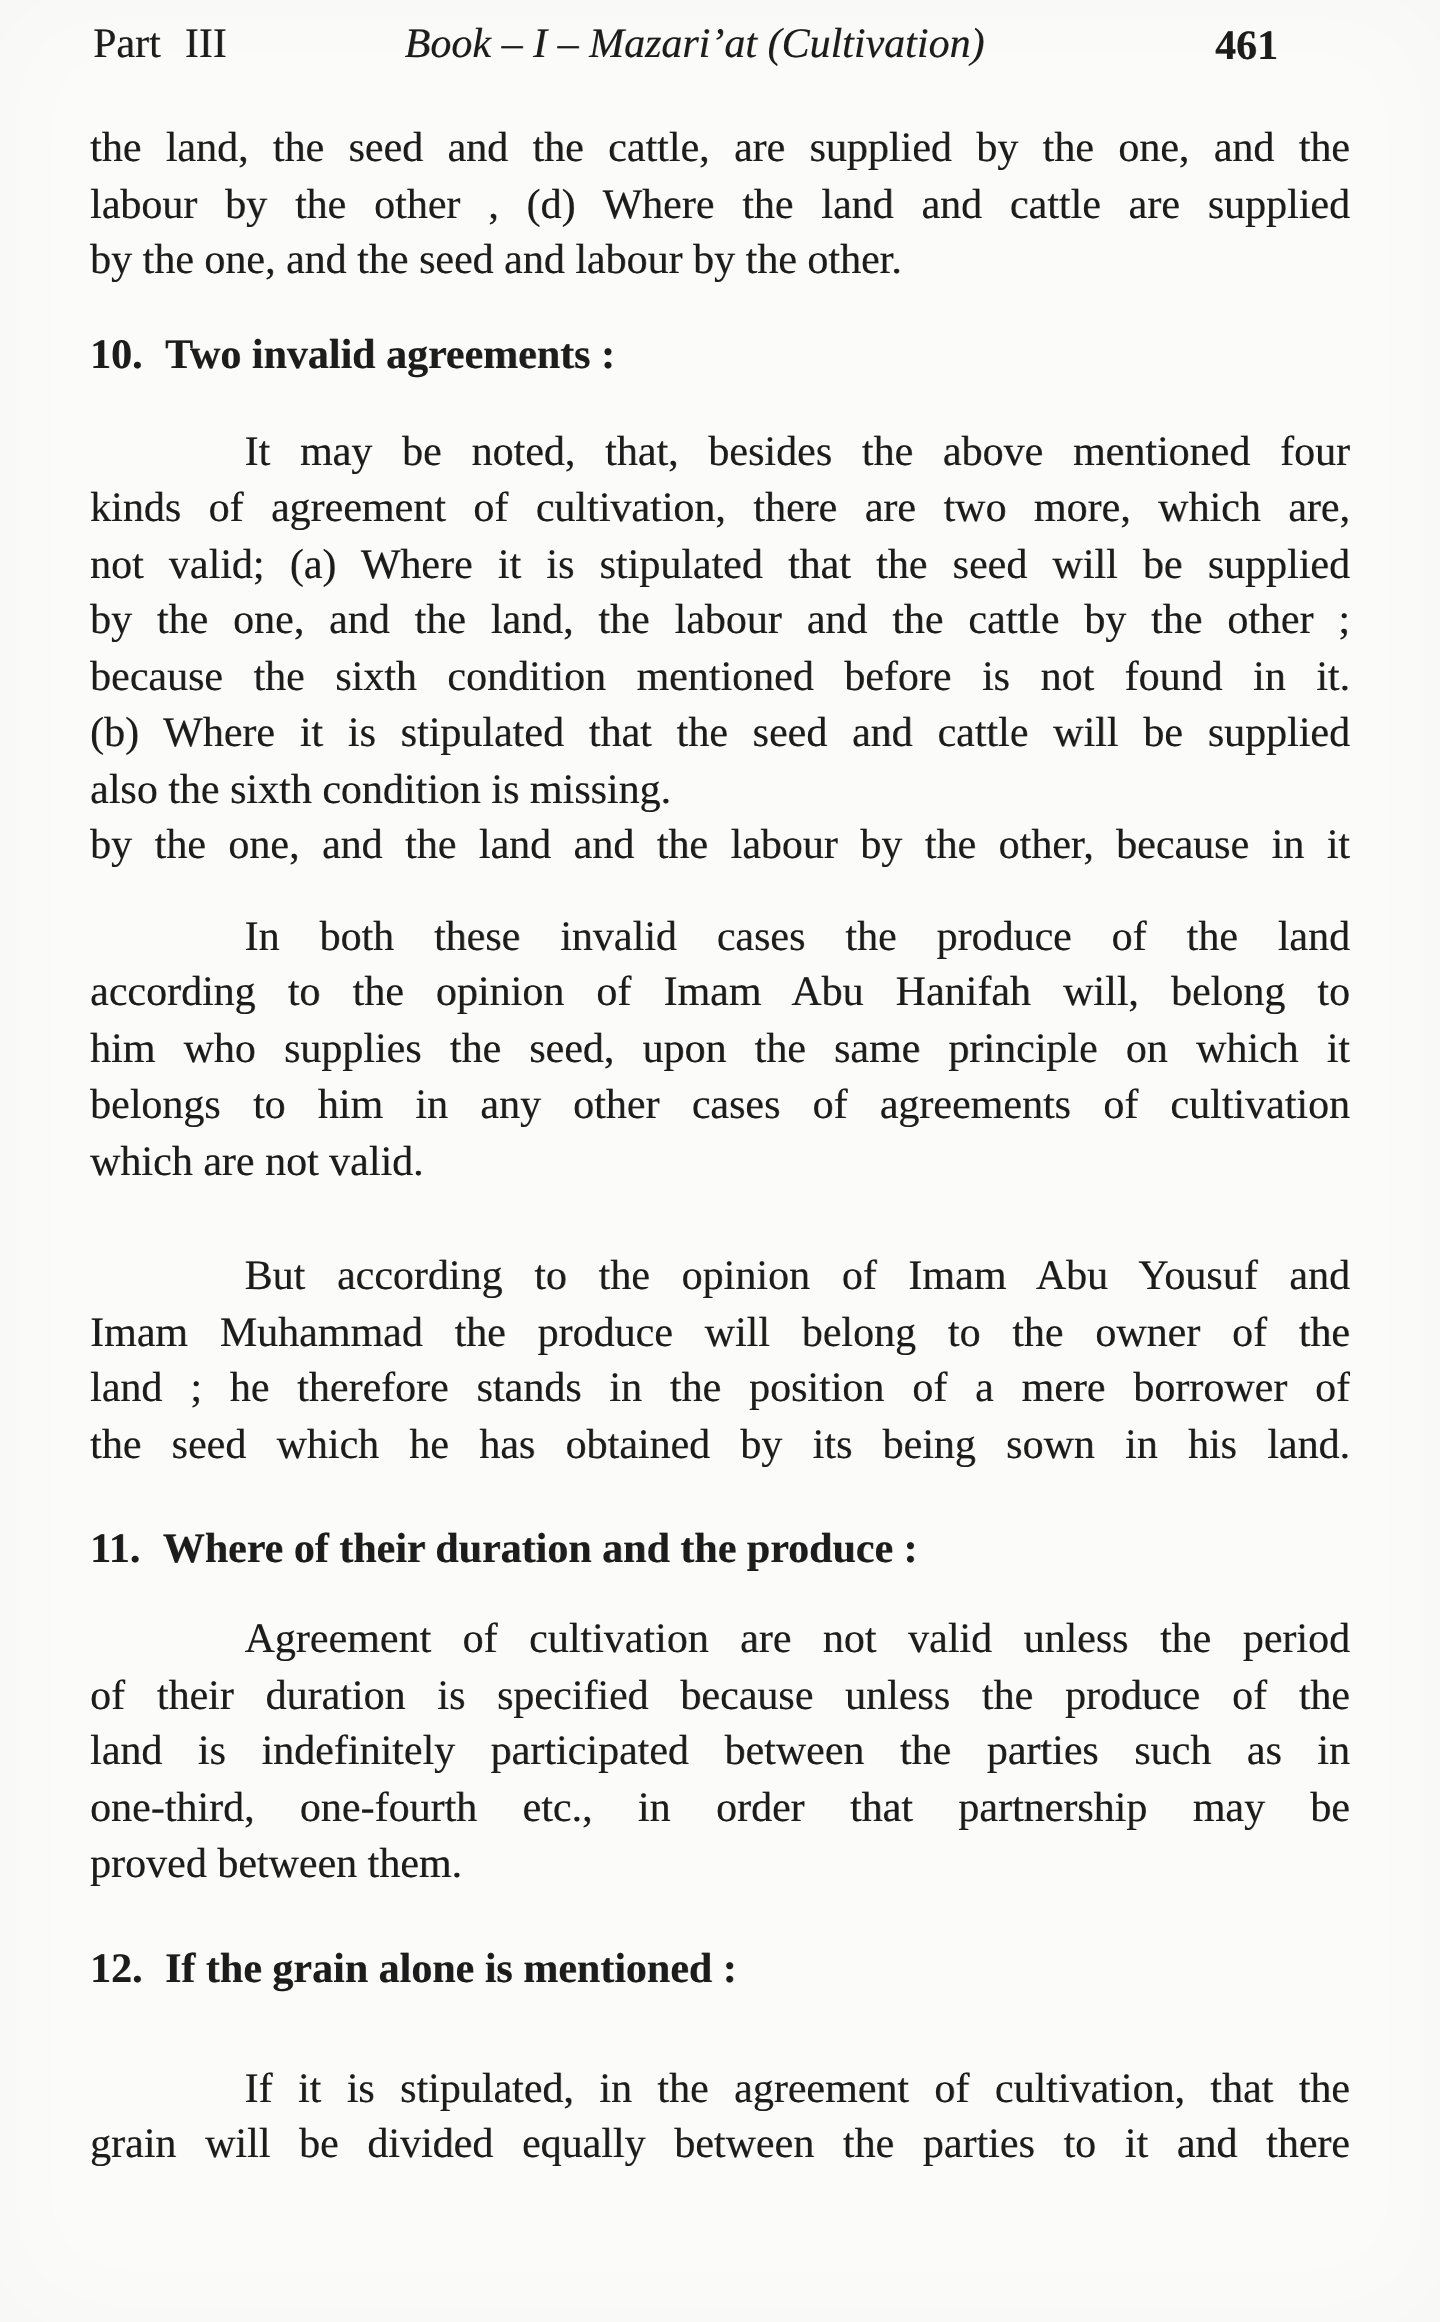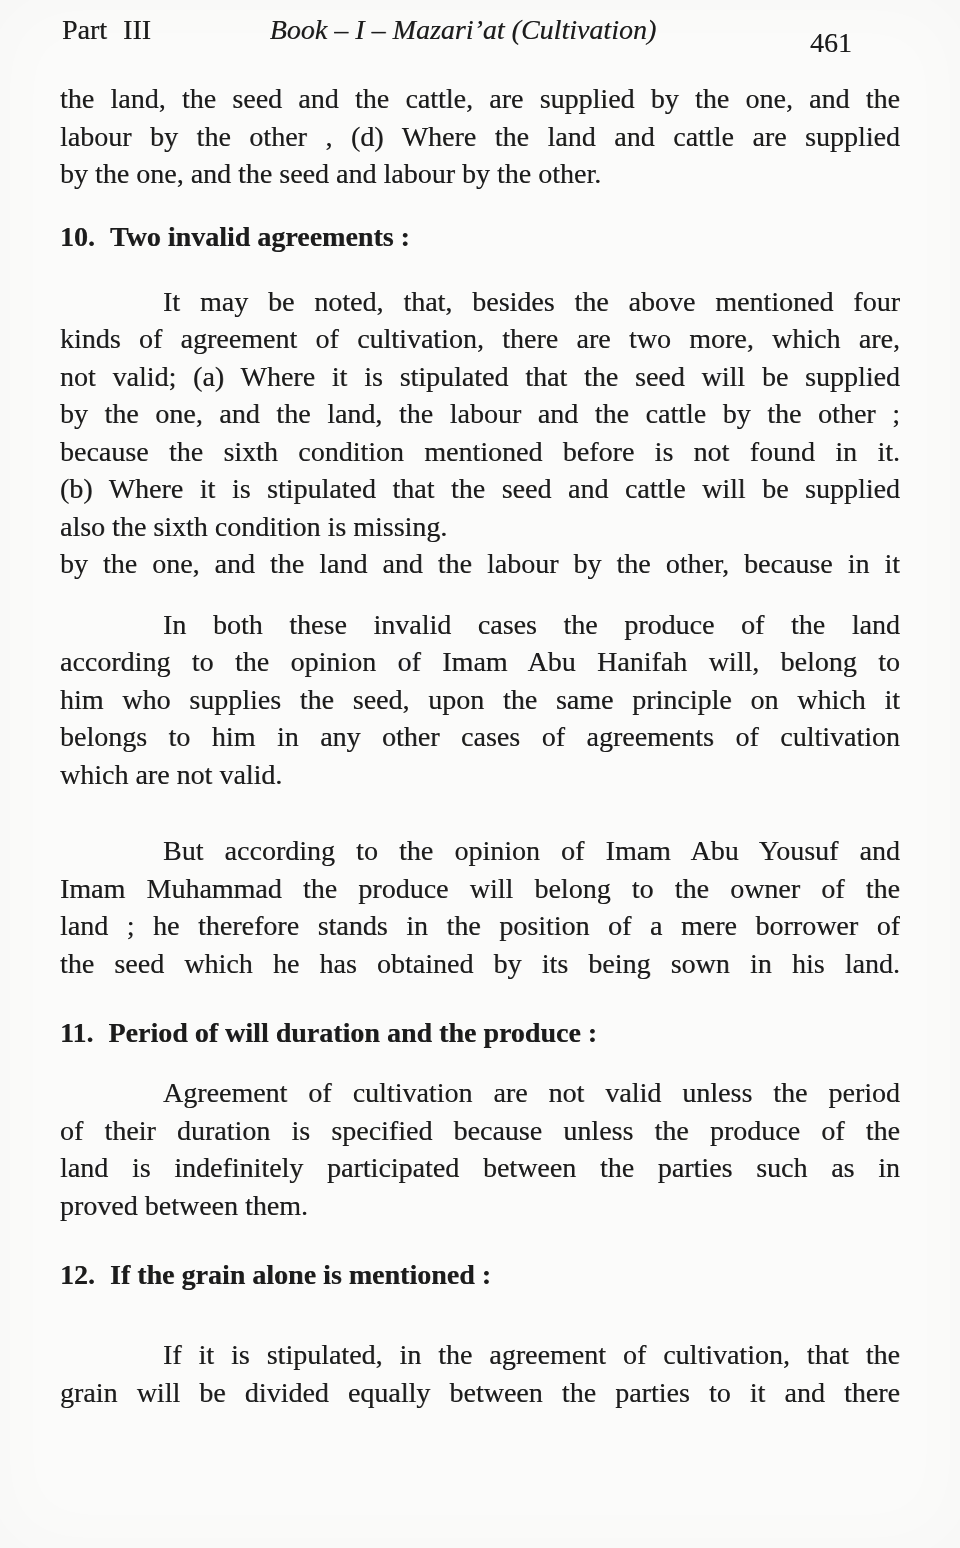--- a/index.html
+++ b/index.html
@@ -37,21 +37,22 @@
     position: absolute;
     left: 50%;
     top: 12px;
     transform: translateX(-50%) translateX(-17px);
     font-style: italic;
     white-space: nowrap;
   }
   .header .pagenum {
     position: absolute;
     right: 108px;
-    top: 25px;
+    top: 13px;
+    font-weight: bold;
   }
   
   .body {
     padding: 0 60px;
   }
   .block.paragraph { font-size: 28px; }
   .line {
     line-height: 37.5px;
     text-align: justify;
     text-align-last: justify;
@@ -110,25 +111,26 @@
         <div class="line">him who supplies the seed, upon the same principle on which it</div>
         <div class="line">belongs to him in any other cases of agreements of cultivation</div>
         <div class="line final">which are not valid.</div>
       </div>
       <div class="block paragraph">
         <div class="line indent">But according to the opinion of Imam Abu Yousuf and</div>
         <div class="line">Imam Muhammad the produce will belong to the owner of the</div>
         <div class="line">land ; he therefore stands in the position of a mere borrower of</div>
         <div class="line">the seed which he has obtained by its being sown in his land.</div>
       </div>
-      <div class="block heading"><span class="h-num">11.</span><span class="h-label">Period of will duration and the produce :</span></div>
+      <div class="block heading"><span class="h-num">11.</span><span class="h-label">Where of their duration and the produce :</span></div>
       <div class="block paragraph">
         <div class="line indent">Agreement of cultivation are not valid unless the period</div>
         <div class="line">of their duration is specified because unless the produce of the</div>
         <div class="line">land is indefinitely participated between the parties such as in</div>
+        <div class="line">one-third, one-fourth etc., in order that partnership may be</div>
         <div class="line final">proved between them.</div>
       </div>
       <div class="block heading"><span class="h-num">12.</span><span class="h-label">If the grain alone is mentioned :</span></div>
       <div class="block paragraph">
         <div class="line indent">If it is stipulated, in the agreement of cultivation, that the</div>
         <div class="line">grain will be divided equally between the parties to it  and there</div>
       </div>
     </main>
 </div>
 

